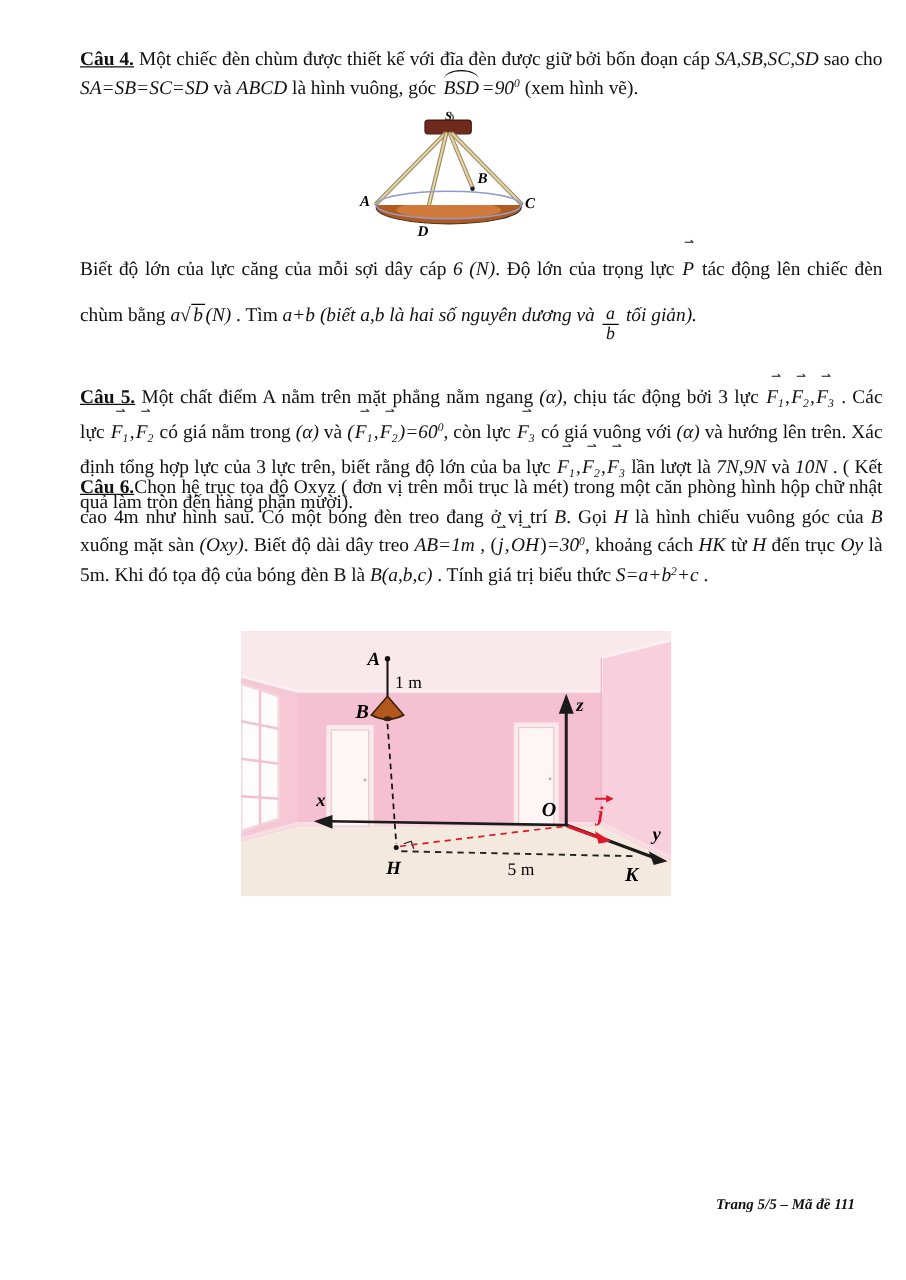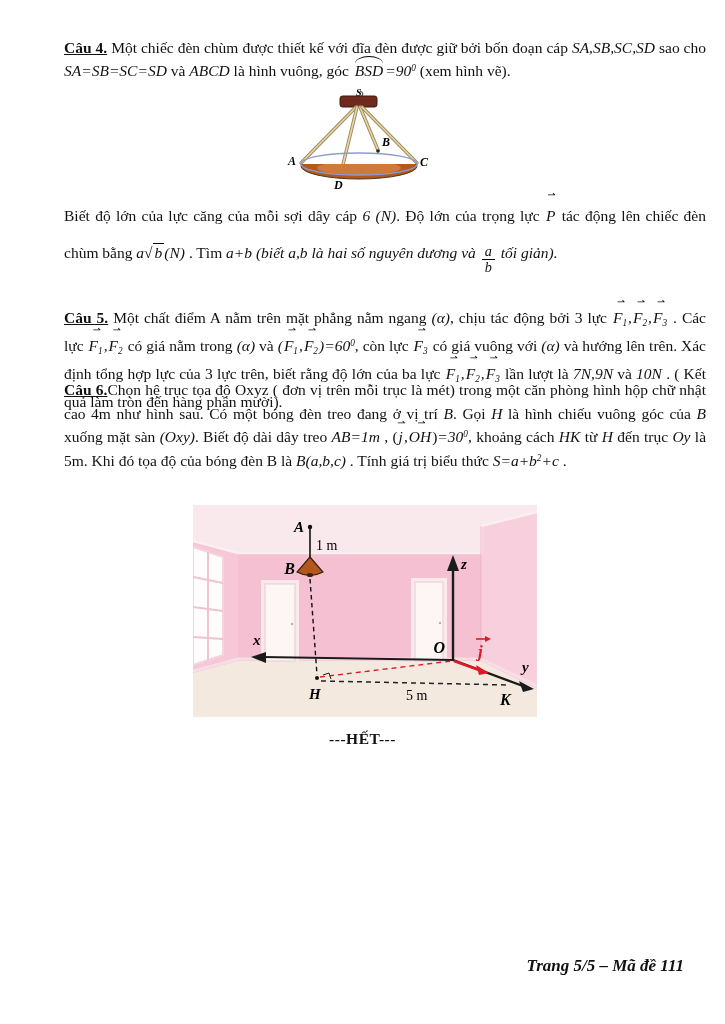--- a/index.html
+++ b/index.html
@@ -26,21 +26,21 @@
   .frac .fnum{display:block;padding:0 3px;}
   .frac .fden{display:block;border-top:1px solid #000;padding:0 3px;}
   .sqrtw{display:inline-block;white-space:nowrap;}
   .sqrtw .rad{font-style:normal;}
   .sqrtw .bar{border-top:1.2px solid #000;font-style:italic;padding:0 2px;}
   .figure{position:absolute;}
   #fig-chandelier{left:276px;top:88px;}
   #fig-room{left:193px;top:505px;}
   #end-mark{position:absolute;top:730px;left:0;width:725px;text-align:center;
     font-weight:bold;font-size:15.5px;letter-spacing:0.5px;}
-  #footer{position:absolute;top:956px;right:41px;font-weight:bold;font-style:italic;font-size:17px;}
+  #footer{position:absolute;top:956px;right:41px;font-weight:bold;font-style:italic;font-size:12px;}
   svg text{font-family:"Liberation Serif","DejaVu Serif",serif;}
   .flabel{font-style:italic;font-weight:bold;}
 </style>
 </head>
 <body>
 
 <div class="page">
 
   <div class="para" id="p-cau4"><span class="s-b s-u">Câu 4.</span><span> Một chiếc đèn chùm được thiết kế với đĩa đèn được giữ bởi bốn đoạn cáp </span><span class="s-i">SA,SB,SC,SD</span><span> sao cho </span><span class="s-i">SA=SB=SC=SD</span><span> và </span><span class="s-i">ABCD</span><span> là hình vuông, góc </span><span class="s-hat">BSD</span><span class="s-i">=90<sup>0</sup></span><span> (xem hình vẽ).</span></div>
 
@@ -148,17 +148,16 @@
       </g>
 
       <line x1="127" y1="172" x2="259" y2="156" stroke-width="1.4" stroke-dasharray="5,4" stroke="#e0192a"></line>
 
       <line x1="128" y1="176" x2="316" y2="180" stroke="#222" stroke-width="1.5" stroke-dasharray="5,4"></line>
       <text x="213" y="195" font-size="14">5 m</text>
       <text x="307" y="200" font-size="16" class="flabel">K</text>
     </svg>
   </div>
 
-  <div id="end-mark">---HẾT---</div>
 
   <div id="footer">Trang 5/5 – Mã đề 111</div>
 
 </div>
 
 </body></html>

